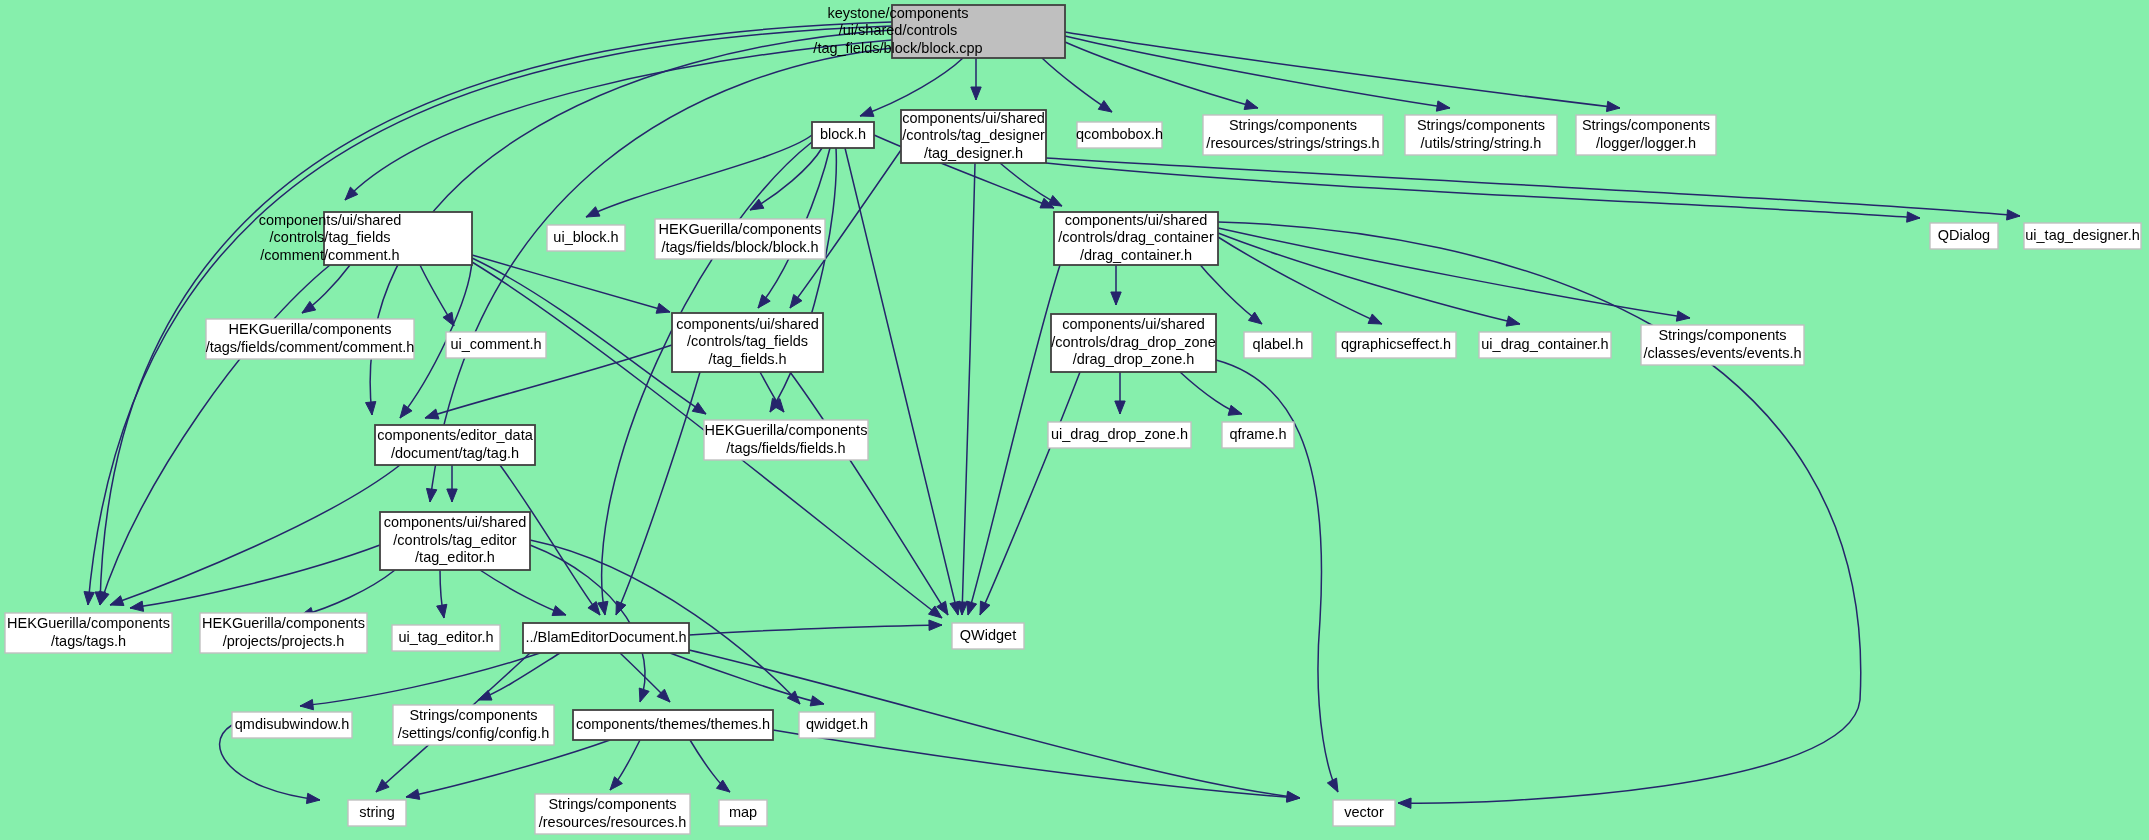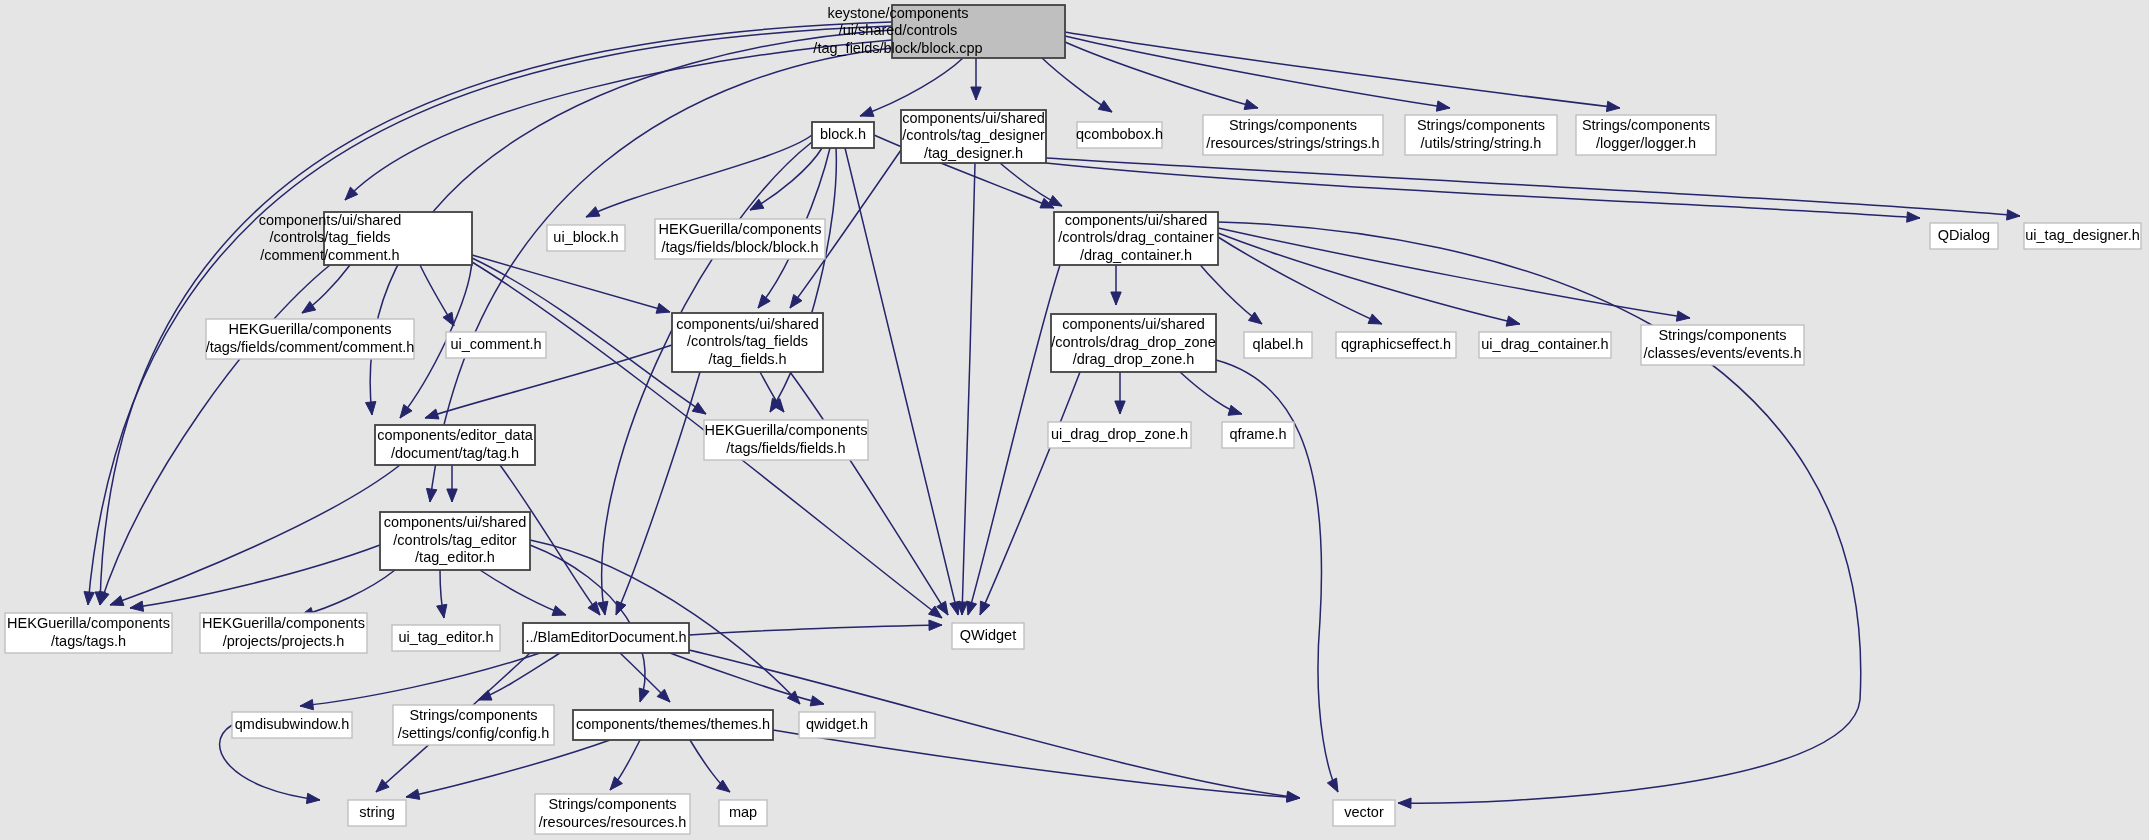--- a/index.html
+++ b/index.html
@@ -4,21 +4,21 @@
 <style>
   html, body {
     margin: 0;
     padding: 0;
     background: #ffffff;
   }
   #graph-root {
     position: relative;
     width: 2149px;
     height: 840px;
-    background: #e5e5e5;
+    background: #86efac;
     font-family: "Liberation Sans", sans-serif;
     overflow: hidden;
   }
   #graph-svg {
     position: absolute;
     left: 0;
     top: 0;
     width: 2149px;
     height: 840px;
     display: block;

